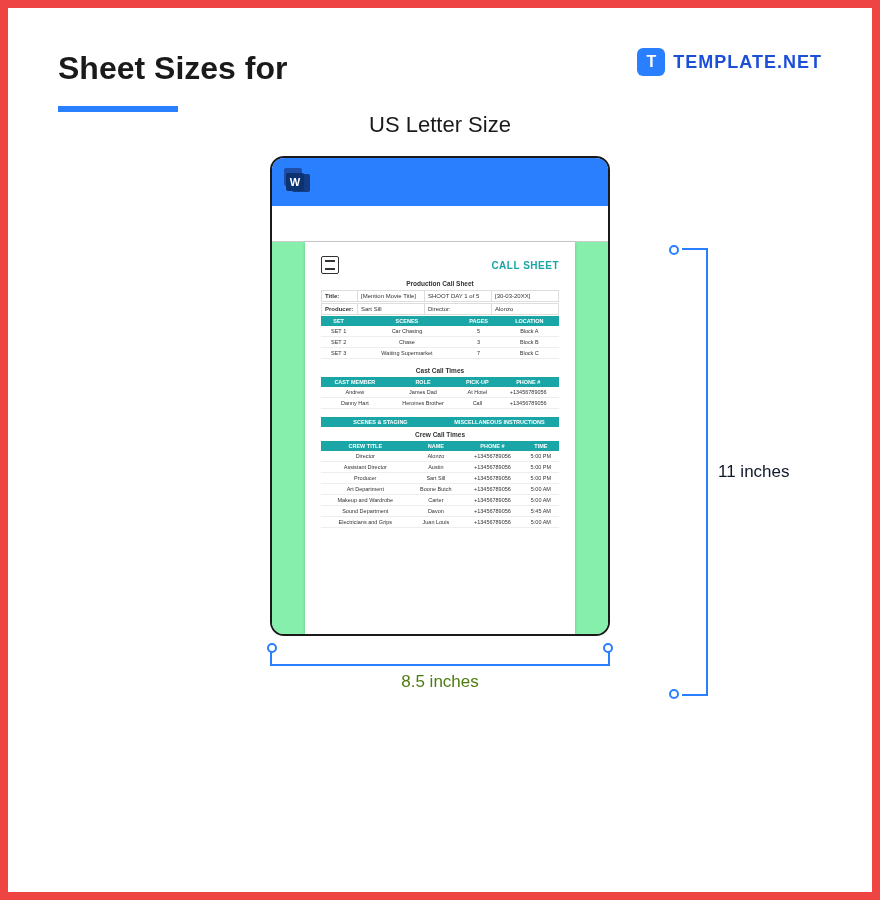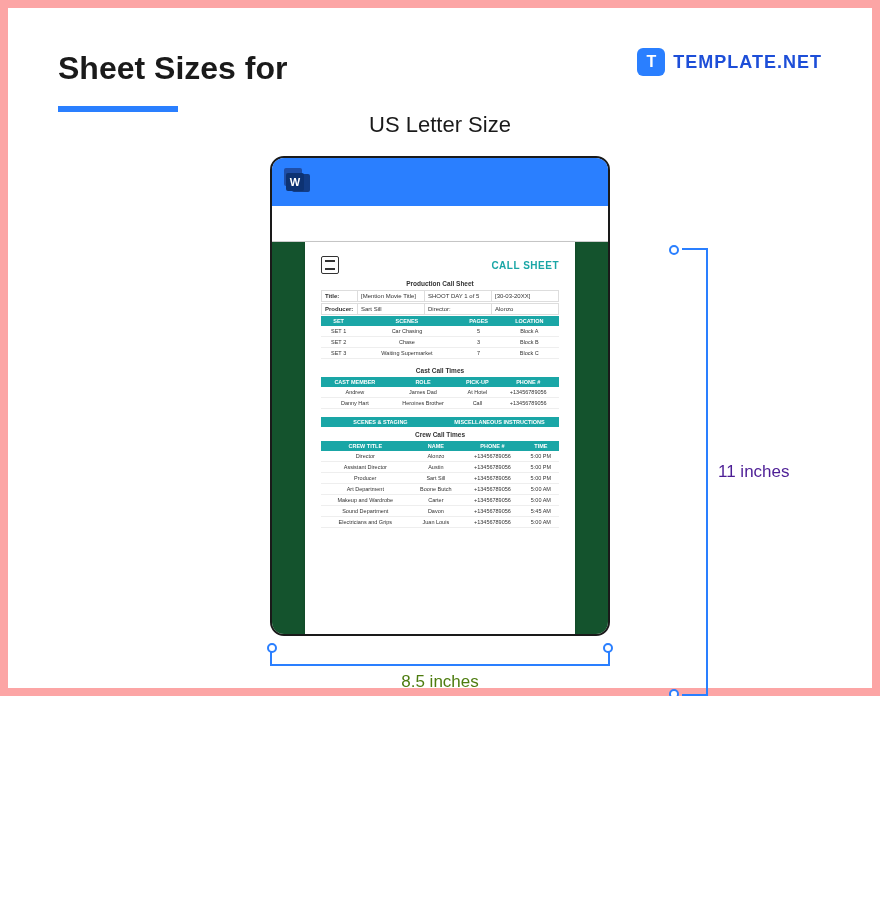--- a/index.html
+++ b/index.html
@@ -1,53 +1,53 @@
 <!DOCTYPE html>
 <html><head>
 <meta charset="utf-8">
 <style>
 *{margin:0;padding:0;box-sizing:border-box}
 body{font-family:Arial,Helvetica,sans-serif;background:#fff}
-.frame{width:880px;height:696px;border:8px solid #fca5a5;background:#fff;position:relative;padding:40px 50px}
+.frame{width:880px;height:900px;border:8px solid #ef4444;background:#fff;position:relative;padding:40px 50px}
 .header{display:flex;justify-content:space-between;align-items:flex-start}
 .title-block h1{font-size:32px;font-weight:700;color:#1a1a1a;line-height:1.25;margin-bottom:18px}
 .underline{width:120px;height:6px;background:#2a7fff}
 .brand{display:flex;align-items:center;gap:8px}
 .brand-icon{width:28px;height:28px;background:#2a7fff;border-radius:6px;display:flex;align-items:center;justify-content:center;color:#fff;font-weight:700;font-size:16px}
 .brand-text{font-size:18px;font-weight:700;letter-spacing:1px;color:#1d4ed8}
 .size-label{text-align:center;font-size:22px;color:#1a1a1a;margin-bottom:18px}
 .diagram{position:relative;width:460px;margin:0 auto}
 .app-window{width:340px;height:480px;border:2px solid #1a1a1a;border-radius:14px;overflow:hidden;background:#f2f2f2;margin:0 auto;position:relative}
 .titlebar{height:48px;background:#2a7fff;display:flex;align-items:center;padding:0 12px}
 .word-logo{width:28px;height:28px;position:relative}
 .word-logo .sq{position:absolute;width:18px;height:18px;background:#1e4ea8;border-radius:2px}
 .word-logo .sq2{left:8px;top:6px;background:#123c85}
 .word-logo .w{position:absolute;left:2px;top:5px;width:18px;height:18px;background:#0d3272;border-radius:2px;color:#fff;font-size:11px;font-weight:700;display:flex;align-items:center;justify-content:center}
 .toolbar{height:36px;background:#fff;border-bottom:1px solid #ccc}
-.doc-area{position:absolute;top:84px;left:0;right:0;bottom:0;background:#14532d;display:flex;justify-content:center}
+.doc-area{position:absolute;top:84px;left:0;right:0;bottom:0;background:#86efac;display:flex;justify-content:center}
 .doc{width:270px;background:#fff;box-shadow:0 1px 3px rgba(0,0,0,.2);padding:14px 16px;font-size:6px;color:#333}
 .doc-head{display:flex;justify-content:space-between;align-items:center;margin-bottom:6px}
 .film-icon{width:18px;height:18px;border:1.5px solid #333;border-radius:2px;position:relative}
 .film-icon:before,.film-icon:after{content:"";position:absolute;left:3px;right:3px;height:2px;background:#333}
 .film-icon:before{top:3px}.film-icon:after{bottom:3px}
 .doc-title{color:#1aa6a6;font-weight:700;font-size:10px;letter-spacing:.5px}
 .section-title{text-align:center;font-weight:700;margin:4px 0 3px;font-size:6.5px}
 .info-row{display:flex;border:1px solid #ddd;margin-bottom:1px}
 .info-row>div{padding:2px 3px;border-right:1px solid #ddd;flex:1}
 .info-row>div:last-child{border-right:none}
 .info-row .lbl{font-weight:700;flex:0 0 36px}
 table{width:100%;border-collapse:collapse;margin-bottom:8px}
 th{background:#1aa6a6;color:#fff;font-size:5.5px;padding:2px;text-align:center;font-weight:700}
 td{font-size:5.5px;padding:2px;text-align:center;border-bottom:1px solid #eee}
 .subhead{background:#1aa6a6;color:#fff;font-size:5.5px;padding:2px;text-align:center;font-weight:700}
 .dim-right{position:absolute;right:-72px;top:92px;bottom:6px;width:60px}
 .dim-right .bracket{position:absolute;left:0;top:0;bottom:0;width:26px;border-right:2px solid #2a7fff;border-top:2px solid #2a7fff;border-bottom:2px solid #2a7fff}
 .dim-right .dot{position:absolute;left:-13px;width:10px;height:10px;border:2px solid #2a7fff;background:#fff;border-radius:50%}
 .dim-right .dot.t{top:-5px}.dim-right .dot.b{bottom:-5px}
-.dim-right .txt{position:absolute;left:36px;top:50%;transform:translateY(-50%);font-size:17px;white-space:nowrap;color:#4c1d95}
+.dim-right .txt{position:absolute;left:36px;top:50%;transform:translateY(-50%);font-size:17px;white-space:nowrap;color:#0f172a}
 .dim-bottom{position:relative;width:340px;margin:12px auto 0;height:54px}
 .dim-bottom .bracket{position:absolute;left:0;right:0;top:0;height:18px;border-left:2px solid #2a7fff;border-right:2px solid #2a7fff;border-bottom:2px solid #2a7fff}
 .dim-bottom .dot{position:absolute;top:-5px;width:10px;height:10px;border:2px solid #2a7fff;background:#fff;border-radius:50%}
 .dim-bottom .dot.l{left:-5px}.dim-bottom .dot.r{right:-5px}
 .dim-bottom .txt{position:absolute;left:50%;top:24px;transform:translateX(-50%);font-size:17px;color:#4d7c0f}
 </style>
 </head>
 <body>
 
 <div class="frame">

